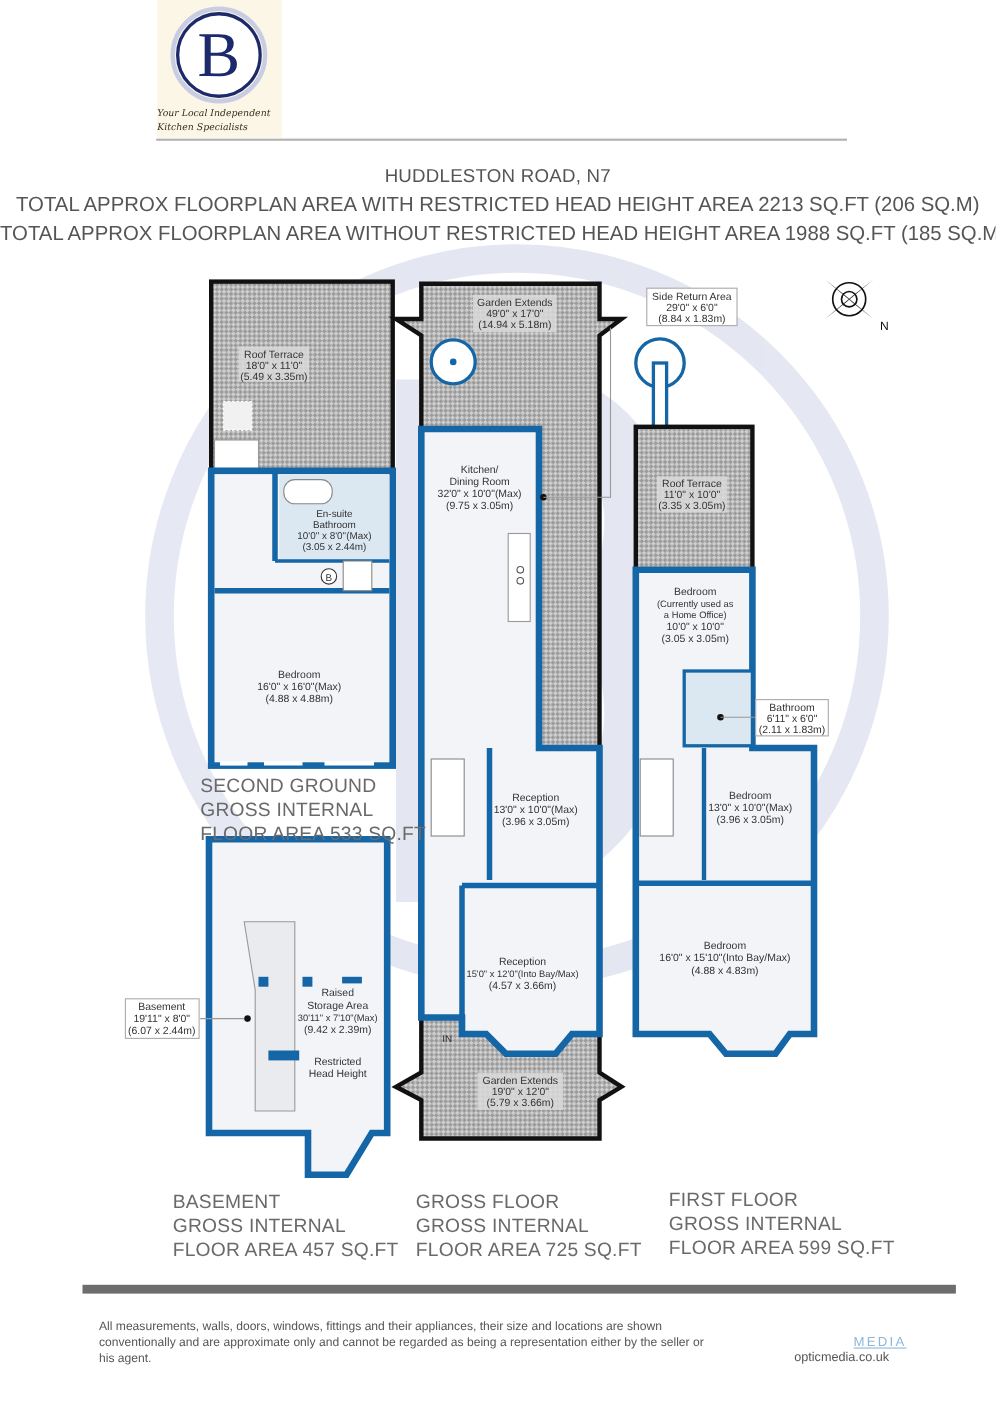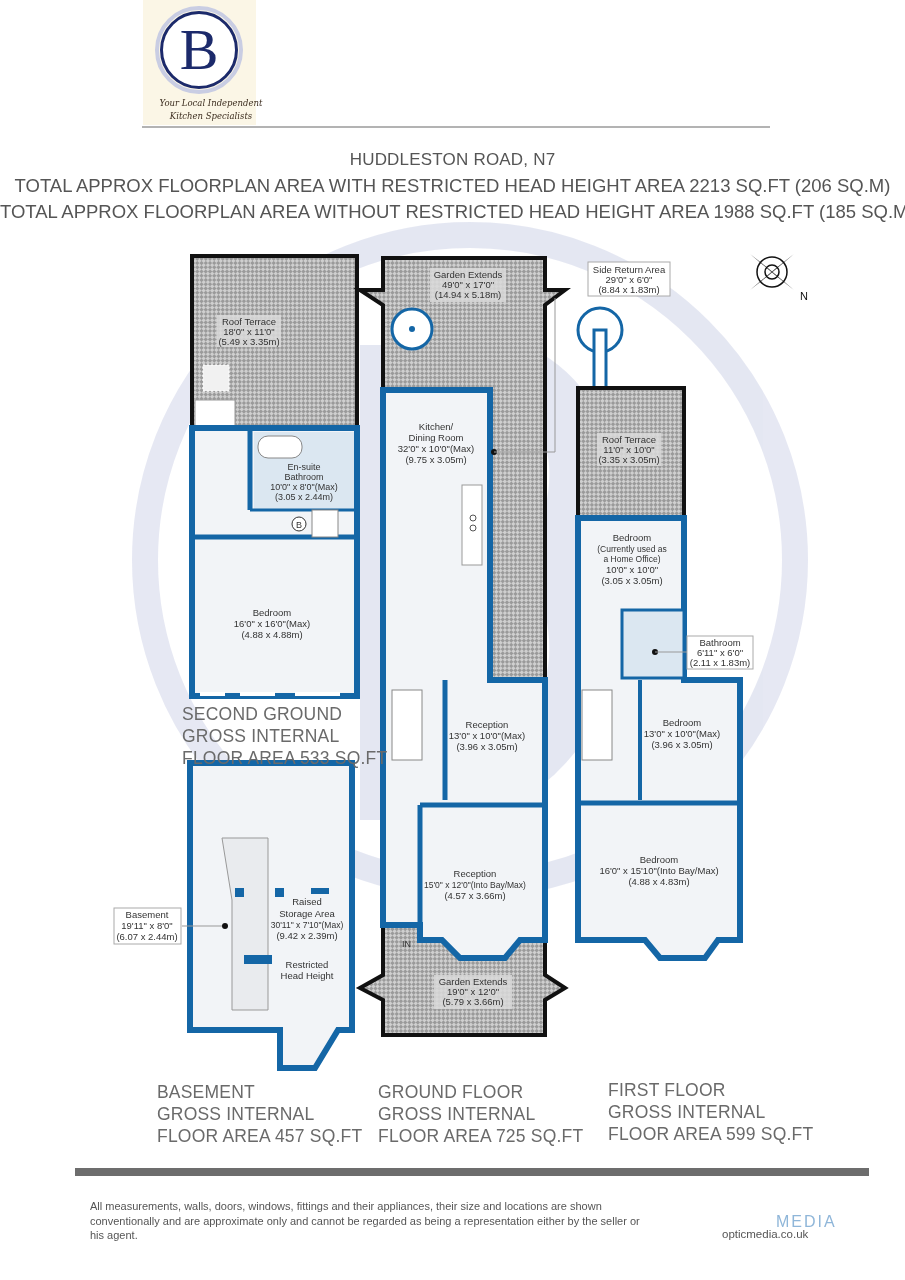--- a/index.html
+++ b/index.html
@@ -1,33 +1,33 @@
 <!DOCTYPE html>
 <html><head>
 <meta charset="utf-8">
 <style>
   html, body { margin:0; padding:0; background:#ffffff; }
   body { width:905px; height:1280px; position:relative; overflow:hidden; font-family:"Liberation Sans", sans-serif; color:#444; }
   .abs { position:absolute; }
   #logo { left:143px; top:0; width:113px; height:125px; background:#fbf6e6; }
   #logo .ring { position:absolute; left:12px; top:6px; width:88px; height:88px; border-radius:50%; border:4px solid #c9cde3; box-sizing:border-box; }
   #logo .circ { position:absolute; left:17px; top:11px; width:78px; height:78px; border-radius:50%; border:3px solid #1c2a6b; box-sizing:border-box; background:#fff; display:flex; align-items:center; justify-content:center; font-family:"Liberation Serif", serif; font-size:58px; color:#1c2a6b; line-height:1; }
-  #logo .tag { position:absolute; left:0; width:136px; text-align:center; font-family:"DejaVu Serif", serif; font-style:italic; font-size:8.5px; color:#3b2c1e; }
+  #logo .tag { position:absolute; left:0; width:136px; text-align:left; font-family:"DejaVu Serif", serif; font-style:italic; font-size:8.5px; color:#3b2c1e; }
   #top-rule { left:142px; top:126px; width:628px; height:2px; background:#b3b3b3; }
   .title { left:0; width:905px; text-align:center; color:#555; white-space:nowrap;margin-top:15px; }
   #t1 { top:135px; font-size:17px; letter-spacing:0.2px; }
   #t2 { top:160px; font-size:18.5px; }
   #t3 { top:186px; font-size:18.5px; }
   .floor-label { font-size:17.5px; color:#6a6a6a; line-height:22px; white-space:nowrap; letter-spacing:0.2px; }
   #bottom-rule { left:75px; top:1168px; width:794px; height:8px; background:#6d6d6d; }
   #disclaimer { left:90px; top:1199px; width:560px; font-size:11px; line-height:14.5px; color:#555; }
   #optic { left:700px; top:1180px; width:160px; height:70px; }
   #optic .word { position:absolute; left:22px; top:-8px; font-size:44px; color:#777; letter-spacing:-1px; font-family:"DejaVu Sans", sans-serif; }
   #optic .word .o { color:#2375b8; }
-  #optic .media { position:absolute; left:76px; top:33px; font-size:16px; color:#8fb6d9; letter-spacing:2px; }
+  #optic .media { position:absolute; left:76px; top:33px; font-size:12px; color:#8fb6d9; letter-spacing:2px;text-decoration:underline; }
   #optic .url { position:absolute; left:22px; top:48px; font-size:11.5px; color:#555; }
   svg text { font-family:"Liberation Sans", sans-serif; }
 </style>
 </head>
 <body>
 
 <div id="logo" class="abs">
   <div class="ring"></div>
   <div class="circ">B</div>
   <div class="tag" style="top:98px">Your Local Independent</div>
@@ -226,21 +226,21 @@
   <div>SECOND GROUND</div>
   <div>GROSS INTERNAL</div>
   <div>FLOOR AREA 533 SQ.FT</div>
 </div>
 <div class="abs floor-label" style="left:157px;top:1081px">
   <div>BASEMENT</div>
   <div>GROSS INTERNAL</div>
   <div>FLOOR AREA 457 SQ.FT</div>
 </div>
 <div class="abs floor-label" style="left:378px;top:1081px">
-  <div>GROUND FLOOR</div>
+  <div>GROSS FLOOR</div>
   <div>GROSS INTERNAL</div>
   <div>FLOOR AREA 725 SQ.FT</div>
 </div>
 <div class="abs floor-label" style="left:608px;top:1079px">
   <div>FIRST FLOOR</div>
   <div>GROSS INTERNAL</div>
   <div>FLOOR AREA 599 SQ.FT</div>
 </div>
 
 <div id="bottom-rule" class="abs"></div>

